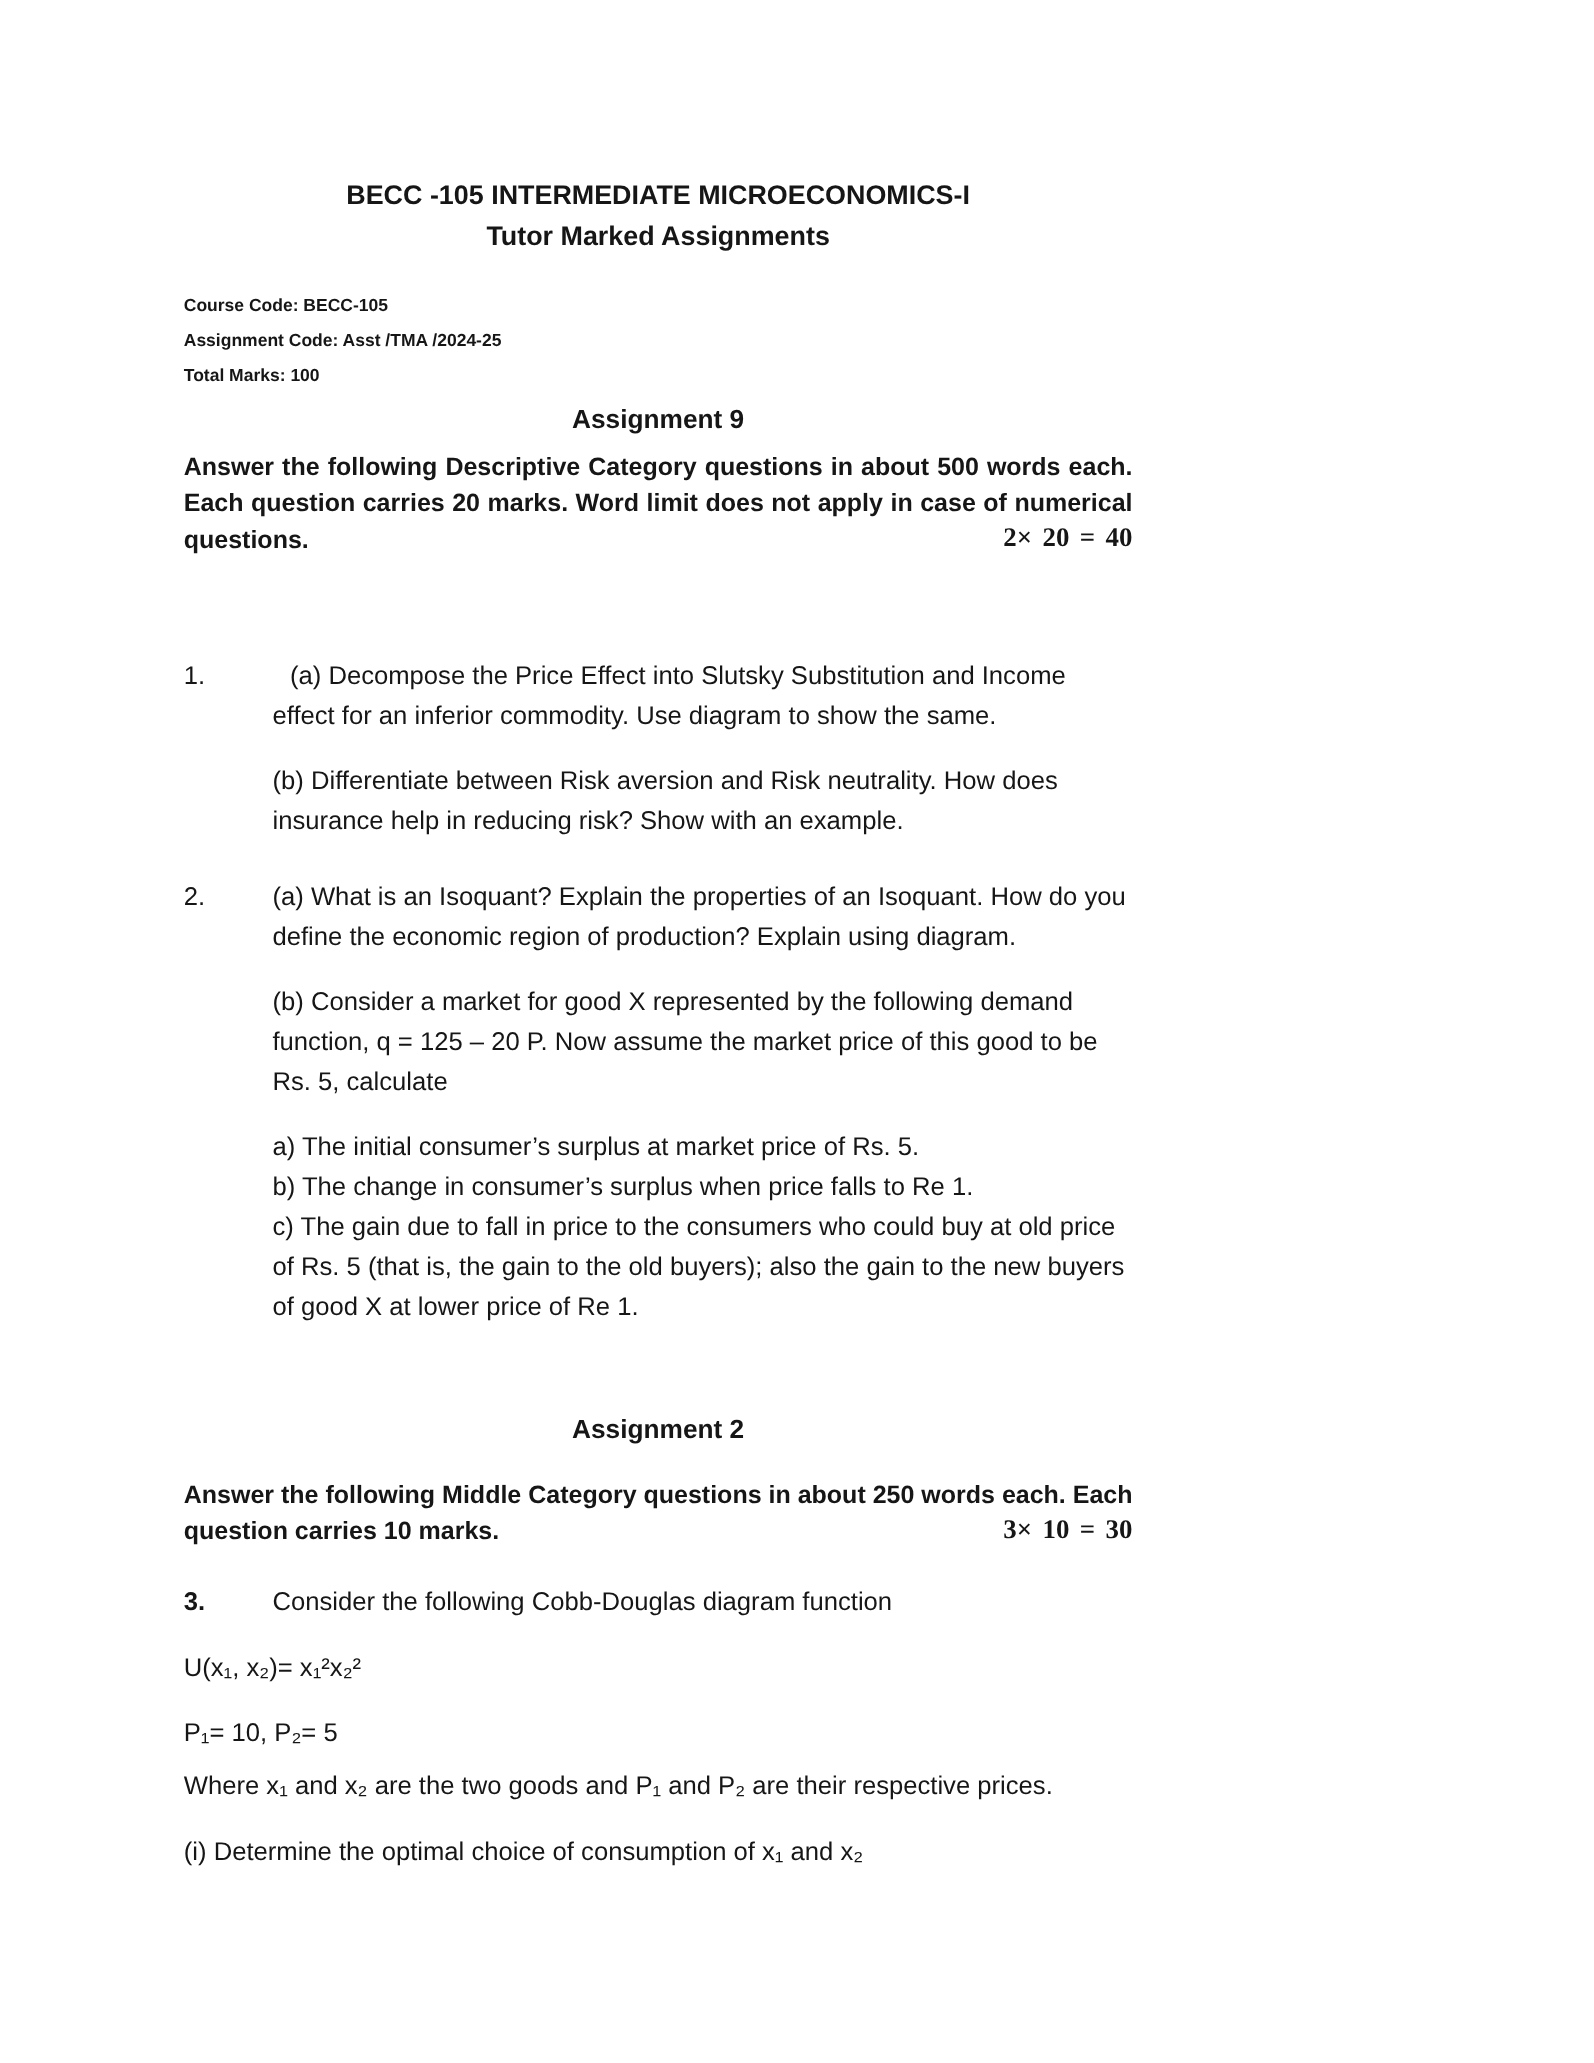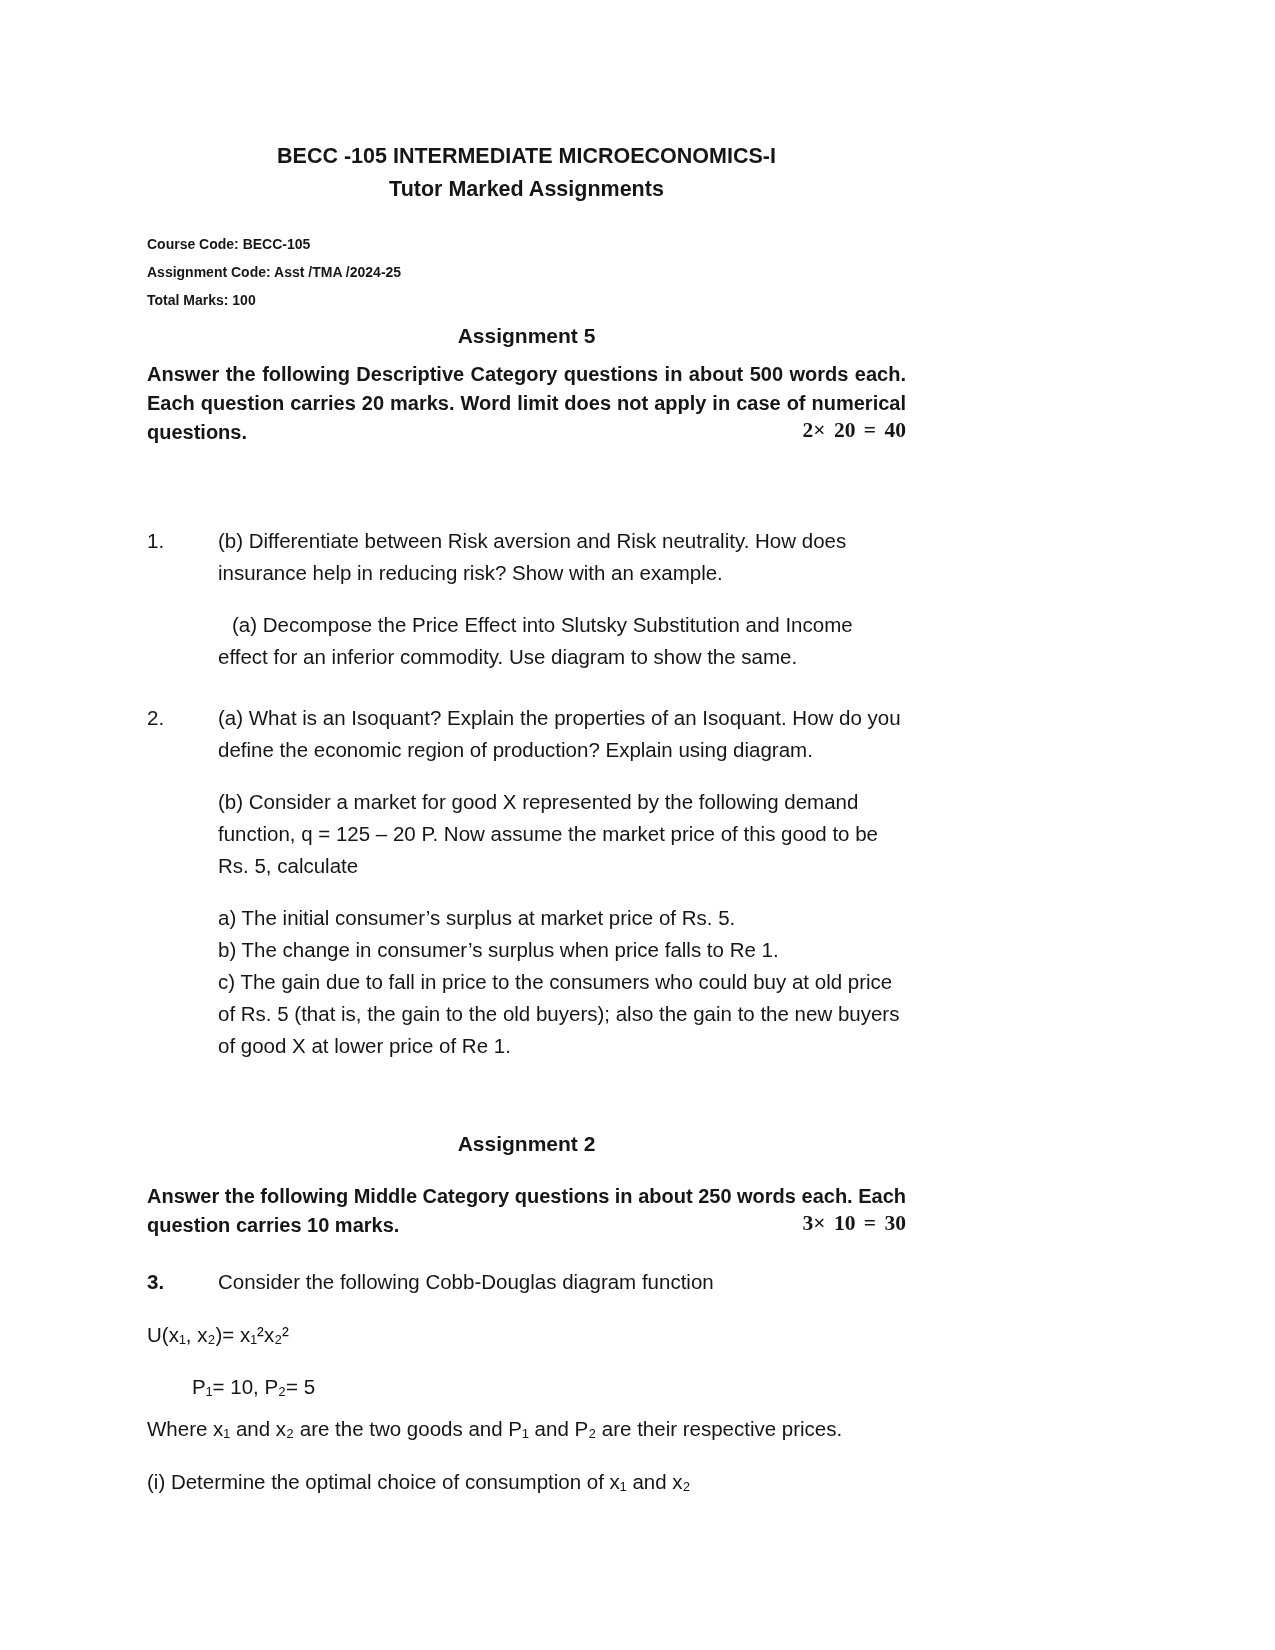--- a/index.html
+++ b/index.html
@@ -43,50 +43,50 @@
   .question.q3{margin-top:26px;}
   .qnum{line-height:32px;}
   .qnum.bold3{font-weight:700;}
   .qbody{min-width:0;}
   .qpara{line-height:32px;margin-bottom:20px;}
   .qpara:last-child{margin-bottom:0;}
   .qpara.first-indent{text-indent:14px;}
   .subline{line-height:32px;}
 
   .formula{margin-top:21px;line-height:32px;}
-  .prices{margin-top:20px;line-height:32px;margin-left:45px;}
+  .prices{margin-top:20px;line-height:32px;}
   .where{margin-top:10px;line-height:32px;}
   .subq{margin-top:21px;line-height:32px;}
 </style>
 </head>
 <body>
 
 <div class="page">
 
   <p class="title-line">BECC -105 INTERMEDIATE MICROECONOMICS-I</p>
   <p class="title-line">Tutor Marked Assignments</p>
 
   <div class="meta-block">
     <p>Course Code: BECC-105</p>
     <p>Assignment Code: Asst /TMA /2024-25</p>
     <p>Total Marks: 100</p>
   </div>
 
-  <p class="section-heading">Assignment 5</p>
+  <p class="section-heading">Assignment 9</p>
 
   <div class="intro">
     <span>Answer the following Descriptive Category questions in about 500 words each. Each question carries 20 marks. Word limit does not apply in case of numerical questions.</span>
     <span class="math">2× 20 = 40</span>
   </div>
 
   <div class="question q1">
     <div class="qnum">1.</div>
     <div class="qbody">
+      <p class="qpara first-indent">(a) Decompose the Price Effect into Slutsky Substitution and Income effect for an inferior commodity. Use diagram to show the same.</p>
       <p class="qpara">(b) Differentiate between Risk aversion and Risk neutrality. How does insurance help in reducing risk? Show with an example.</p>
-      <p class="qpara first-indent">(a) Decompose the Price Effect into Slutsky Substitution and Income effect for an inferior commodity. Use diagram to show the same.</p>
     </div>
   </div>
 
   <div class="question q2">
     <div class="qnum">2.</div>
     <div class="qbody">
       <p class="qpara">(a) What is an Isoquant? Explain the properties of an Isoquant. How do you define the economic region of production? Explain using diagram.</p>
       <p class="qpara">(b) Consider a market for good X represented by the following demand function, q = 125 – 20 P. Now assume the market price of this good to be Rs. 5, calculate</p>
       <div>
         <p class="subline">a) The initial consumer’s surplus at market price of Rs. 5.</p>

